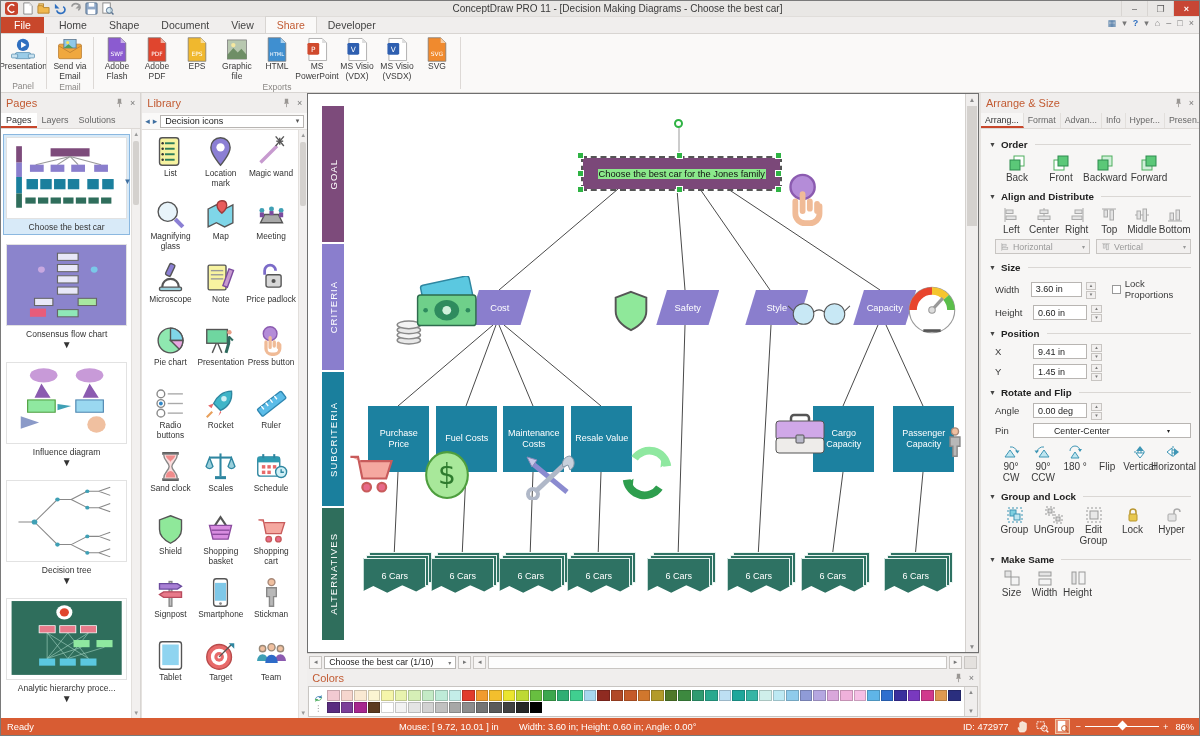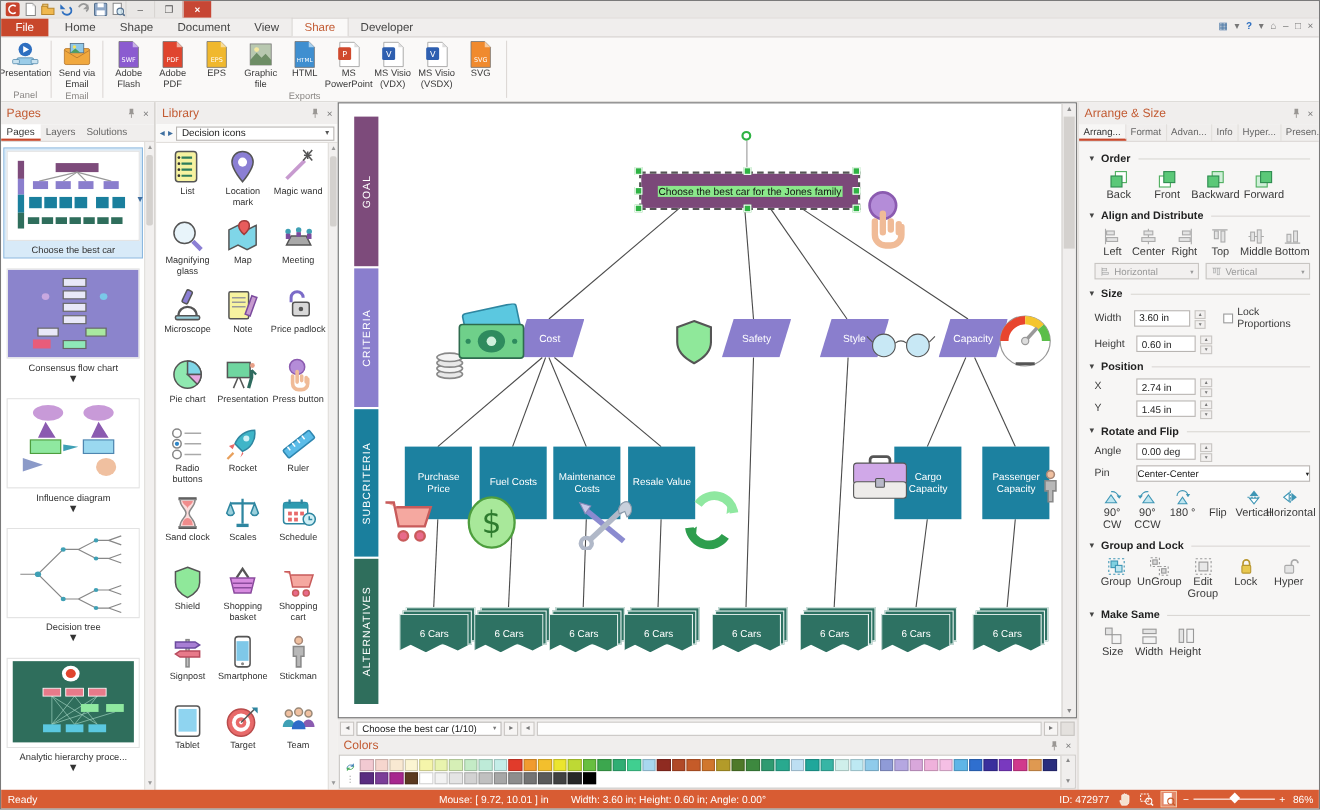--- a/index.html
+++ b/index.html
@@ -122,21 +122,21 @@
 .selrow{display:flex;gap:6px;margin:4px 0 0 6px}
 .gsel{flex:1;height:15px;border:1px solid #C8C5C2;background:#F2F0EF;color:#999;font-size:8.8px;display:flex;align-items:center;padding:0 4px;gap:3px}
 .gsel .sp{flex:1}
 .frow{display:flex;align-items:center;margin:5px 0 0 6px;gap:4px}
 .flab{width:34px;color:#3A3A3A}
 .finput{width:54px;height:15px;border:1px solid #B8B5B2;background:#fff;font-size:9px;display:flex;align-items:center;padding:0 4px;color:#222}
 .spin{width:11px;height:15px;display:flex;flex-direction:column;gap:1px}
 .spin i{flex:1;border:1px solid #C8C5C2;background:#F2F0EF;font-style:normal;font-size:4.5px;color:#777;text-align:center;line-height:6px}
 .chk{display:flex;align-items:center;gap:4px;margin-left:12px;color:#3A3A3A}
 .chk .box{width:9px;height:9px;border:1px solid #999;background:#fff}
-.pinsel{flex:1;height:15px;border:1px solid #B8B5B2;background:#fff;font-size:8.8px;display:flex;align-items:center;padding:0 0;color:#222}
+.pinsel{flex:1;height:15px;border:1px solid #B8B5B2;background:#fff;font-size:8.8px;display:flex;align-items:center;padding:0 20px;color:#222}
 .pinsel .sp{flex:1}
 
 .statusbar{position:absolute;left:0;right:0;bottom:0;height:17px;background:#D85C33;color:#fff;font-size:9.3px;display:flex;align-items:center}
 .sb-ready{position:absolute;left:6px}
 .sb-mouse{position:absolute;left:398px}
 .sb-dims{position:absolute;left:518px}
 .sb-right{position:absolute;right:5px;display:flex;align-items:center;gap:7px}
 .sb-ic{width:13px;height:13px}
 .sb-ic svg{width:100%;height:100%}
 .sb-ic.hl{background:rgba(255,255,255,.28);outline:1px solid #F2C5A5}
@@ -176,20 +176,21 @@
             <rect x="1" y="1" width="12" height="12" rx="1" fill="#8FA8C8" stroke="#55708E"></rect>
             <rect x="4" y="1" width="6" height="4" fill="#fff"></rect>
             <rect x="3" y="8" width="8" height="5" fill="#fff"></rect>
           </svg></span>
       <span class="qi"><svg viewBox="0 0 14 14">
             <rect x="2" y="1" width="8" height="11" fill="#fff" stroke="#888"></rect>
             <circle cx="9" cy="9" r="3.2" fill="#C8E2F0" fill-opacity=".7" stroke="#55708E"></circle>
             <line x1="11.4" y1="11.4" x2="13.4" y2="13.4" stroke="#55708E" stroke-width="1.5"></line>
           </svg></span>
     </div>
+    <div class="wtitle">ConceptDraw PRO 11 - [Decision Making Diagrams - Choose the best car]</div>
     <div class="winbtns">
       <div class="wb">–</div>
       <div class="wb">❐</div>
       <div class="wb close">×</div>
     </div>
   </div>
 
   <div class="tabrow">
     <div style="display:flex;align-items:flex-end;height:100%">
 
@@ -1337,21 +1338,21 @@
               <i>▼</i>
             </div>
         </div>
 
         <div class="sect-h">
             <span class="car">▼</span>
             <span>Position</span>
           </div>
         <div class="frow">
           <span class="flab">X</span>
-          <div class="finput">2.74 in</div>
+          <div class="finput">9.41 in</div>
           <div class="spin">
               <i>▲</i>
               <i>▼</i>
             </div>
         </div>
         <div class="frow">
           <span class="flab">Y</span>
           <div class="finput">1.45 in</div>
           <div class="spin">
               <i>▲</i>

